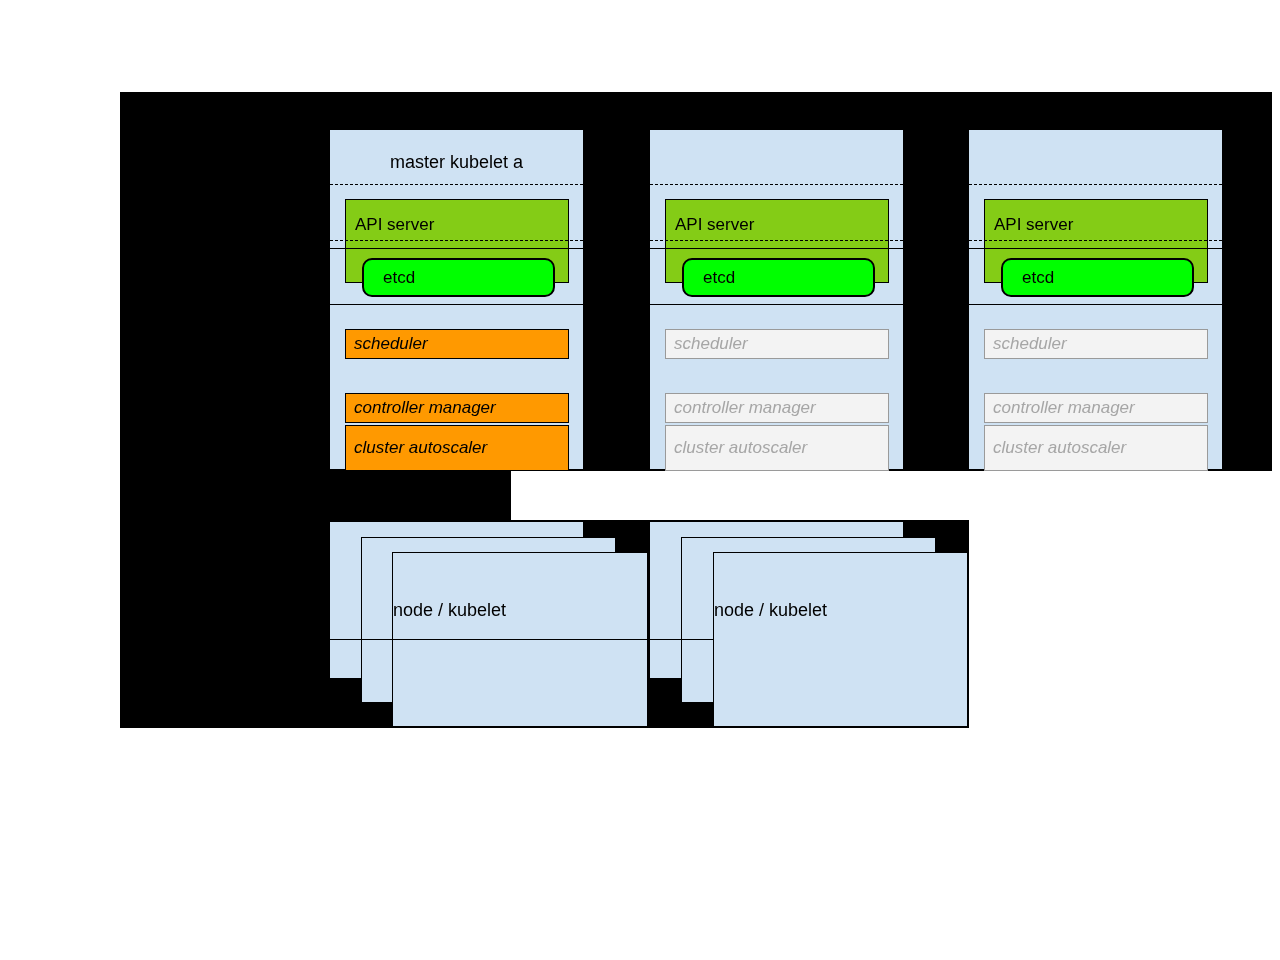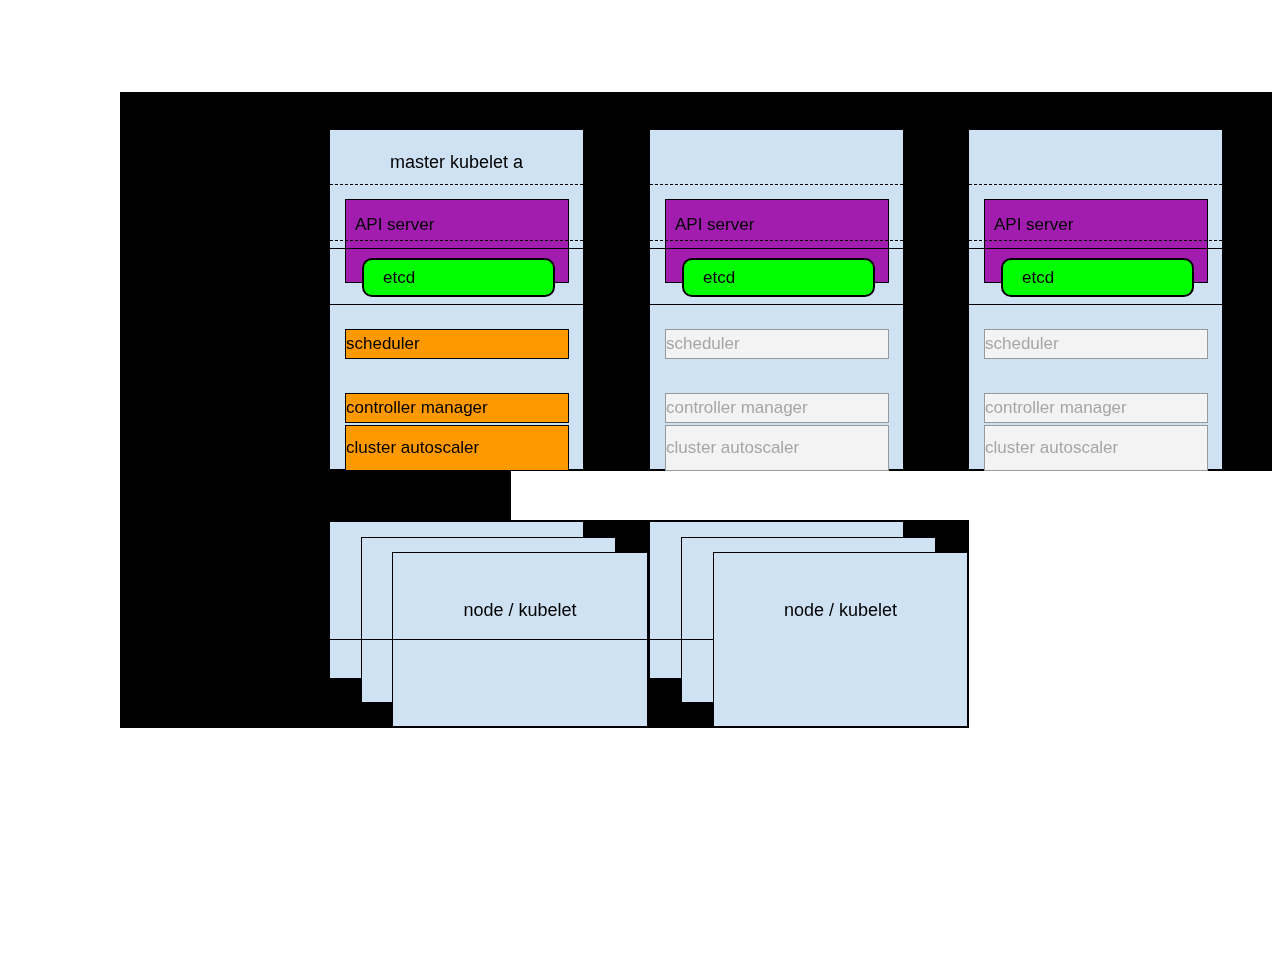--- a/index.html
+++ b/index.html
@@ -40,38 +40,39 @@
   .hline { position: absolute; left: 0; width: 100%; height: 0; }
   .hline.dashed { border-top: 1px dashed #000; }
   .hline.solid  { border-top: 1px solid  #000; }
   .dash1 { top: 54px; }
   .dash2 { top: 110px; }
   .tier1 { top: 118px; }
   .tier2 { top: 174px; }
 
   .api-box {
     position: absolute; left: 15px; top: 69px; width: 224px; height: 84px;
-    background: #a21caf; border: 1px solid #000; box-sizing: border-box;
+    background: #84cc16; border: 1px solid #000; box-sizing: border-box;
   }
   .api-label {
     position: absolute; left: 9px; top: 16px;
     font-size: 17px; line-height: 1; color: #000;
   }
   .etcd-box {
     position: absolute; left: 16px; top: 58px; width: 193px; height: 39px;
     background: #00ff00; border: 2px solid #000; border-radius: 10px;
     box-sizing: border-box;
     display: flex; align-items: center;
     font-size: 17px; color: #000; padding-left: 19px;
   }
   .comp {
     position: absolute; left: 15px; width: 224px; height: 30px;
     box-sizing: border-box;
-    display: flex; align-items: center; 
+    display: flex; align-items: center; padding-left: 8px;
     font-size: 17px;
+    font-style: italic;
   }
   .comp.c1 { top: 199px; }
   .comp.c2 { top: 263px; }
   .comp.c3 { top: 295px; height: 46px; }
   .comp.active {
     background: #ff9900; border: 1px solid #000; color: #000;
   }
   .comp.inactive {
     background: #f3f3f3; border: 1px solid #9a9a9a; color: #a6a6a6;
   }
@@ -81,21 +82,21 @@
     background: #cfe2f3; border: 1px solid #000;
   }
   .s1b { left: 329px; top: 521px; width: 255px; height: 158px; }
   .s1m { left: 361px; top: 537px; width: 255px; height: 166px; }
   .s1f { left: 392px; top: 552px; width: 256px; height: 175px; }
   .s2b { left: 649px; top: 521px; width: 255px; height: 158px; }
   .s2m { left: 681px; top: 537px; width: 255px; height: 166px; }
   .s2f { left: 713px; top: 552px; width: 255px; height: 175px; }
   .node-title {
     position: absolute; left: 0; top: 47px; width: 100%;
-    text-align: center; font-size: 18px; color: #000;
+    font-size: 18px; color: #000;
   }
   .node-divider {
     left: 329px; top: 639px; width: 384px; height: 0;
     border-top: 1px solid #000;
   }
 </style>
 </head>
 <body>
 
 <div class="canvas">

